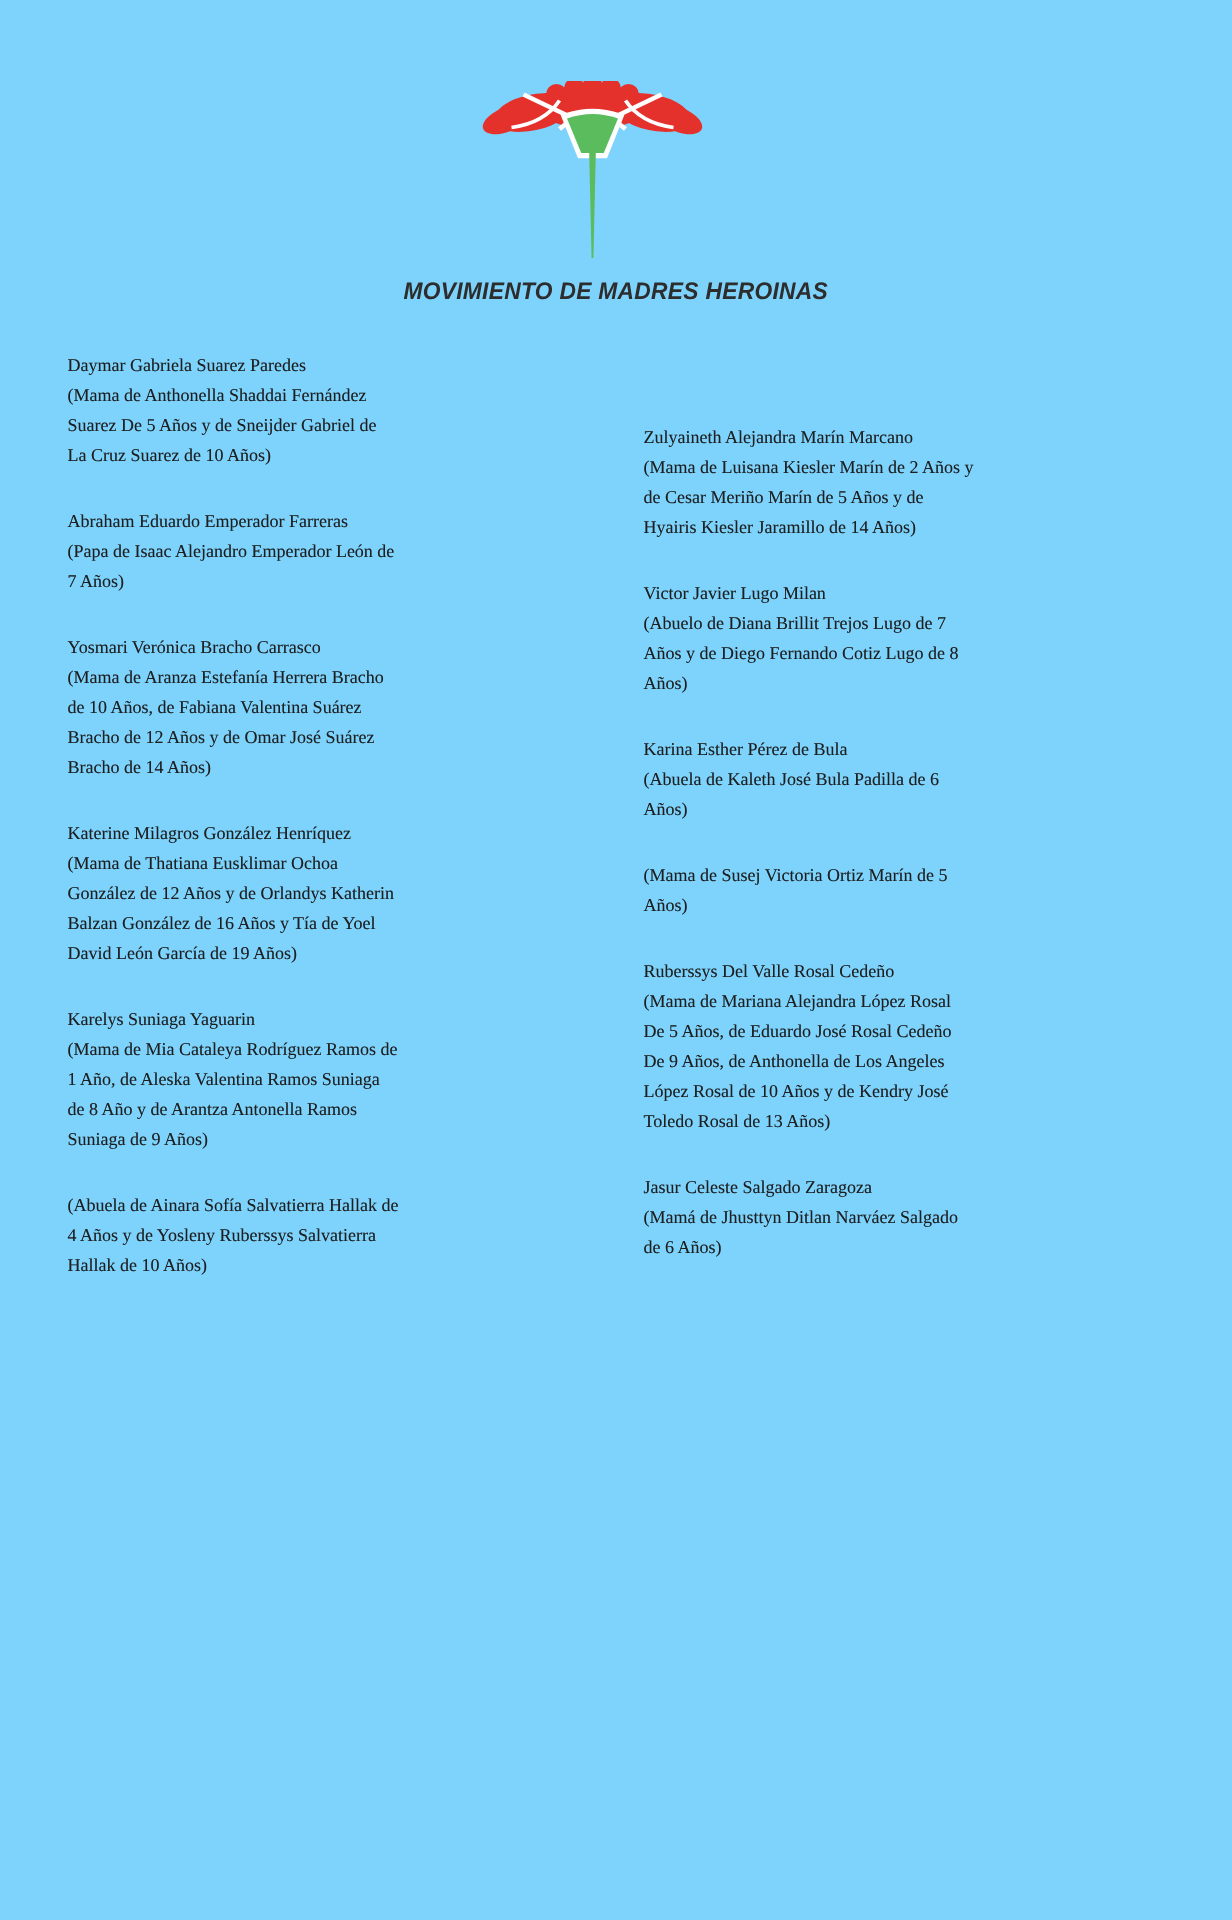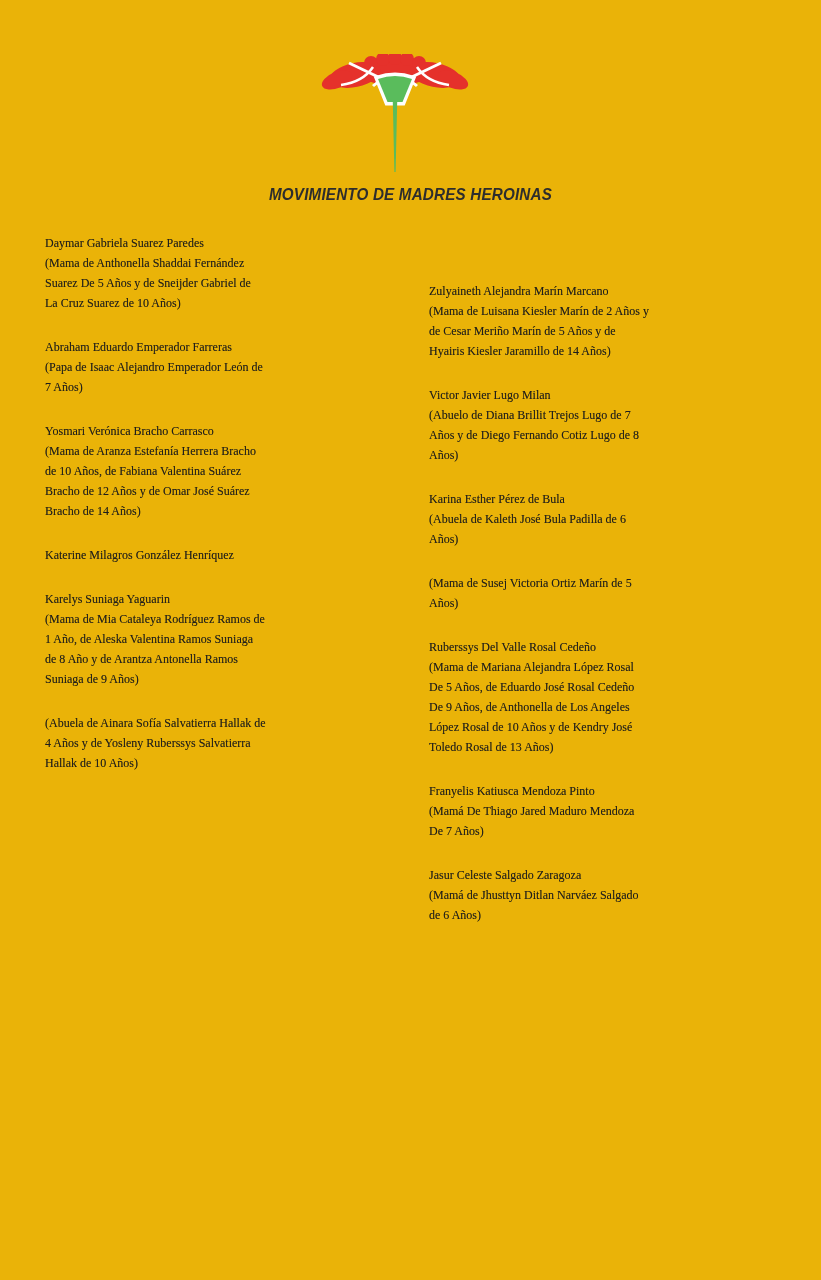--- a/index.html
+++ b/index.html
@@ -4,21 +4,21 @@
 <style>
   html, body {
     margin: 0;
     padding: 0;
     background: #ffffff;
   }
   .page {
     position: relative;
     width: 821px;
     height: 1280px;
-    background: #eab308;
+    background: #7dd3fc;
     overflow: hidden;
     font-family: "Liberation Serif", serif;
   }
   .logo-svg {
     position: absolute;
     left: 315px;
     top: 54px;
     width: 160px;
     height: 122px;
   }
@@ -103,20 +103,24 @@
       </div>
       <div class="entry">
         <div class="entry-name">Yosmari Verónica Bracho Carrasco</div>
         <div class="entry-detail">(Mama de Aranza Estefanía Herrera Bracho
 de 10 Años, de Fabiana Valentina Suárez
 Bracho de 12 Años y de Omar José Suárez
 Bracho de 14 Años)</div>
       </div>
       <div class="entry">
         <div class="entry-name">Katerine Milagros González Henríquez</div>
+        <div class="entry-detail">(Mama de Thatiana Eusklimar Ochoa
+González de 12 Años y de Orlandys Katherin
+Balzan González de 16 Años y Tía de Yoel
+David León García de 19 Años)</div>
       </div>
       <div class="entry">
         <div class="entry-name">Karelys Suniaga Yaguarin</div>
         <div class="entry-detail">(Mama de Mia Cataleya Rodríguez Ramos de
 1 Año, de Aleska Valentina Ramos Suniaga
 de 8 Año y de Arantza Antonella Ramos
 Suniaga de 9 Años)</div>
       </div>
       <div class="entry">
         <div class="entry-detail">(Abuela de Ainara Sofía Salvatierra Hallak de
@@ -148,24 +152,19 @@
       </div>
       <div class="entry">
         <div class="entry-name">Ruberssys Del Valle Rosal Cedeño</div>
         <div class="entry-detail">(Mama de Mariana Alejandra López Rosal
 De 5 Años, de Eduardo José Rosal Cedeño
 De 9 Años, de Anthonella de Los Angeles
 López Rosal de 10 Años y de Kendry José
 Toledo Rosal de 13 Años)</div>
       </div>
       <div class="entry">
-        <div class="entry-name">Franyelis Katiusca Mendoza Pinto</div>
-        <div class="entry-detail">(Mamá De Thiago Jared Maduro Mendoza
-De 7 Años)</div>
-      </div>
-      <div class="entry">
         <div class="entry-name">Jasur Celeste Salgado Zaragoza</div>
         <div class="entry-detail">(Mamá de Jhusttyn Ditlan Narváez Salgado
 de 6 Años)</div>
       </div>
     </div>
 
 </div>
 
 </body></html>

